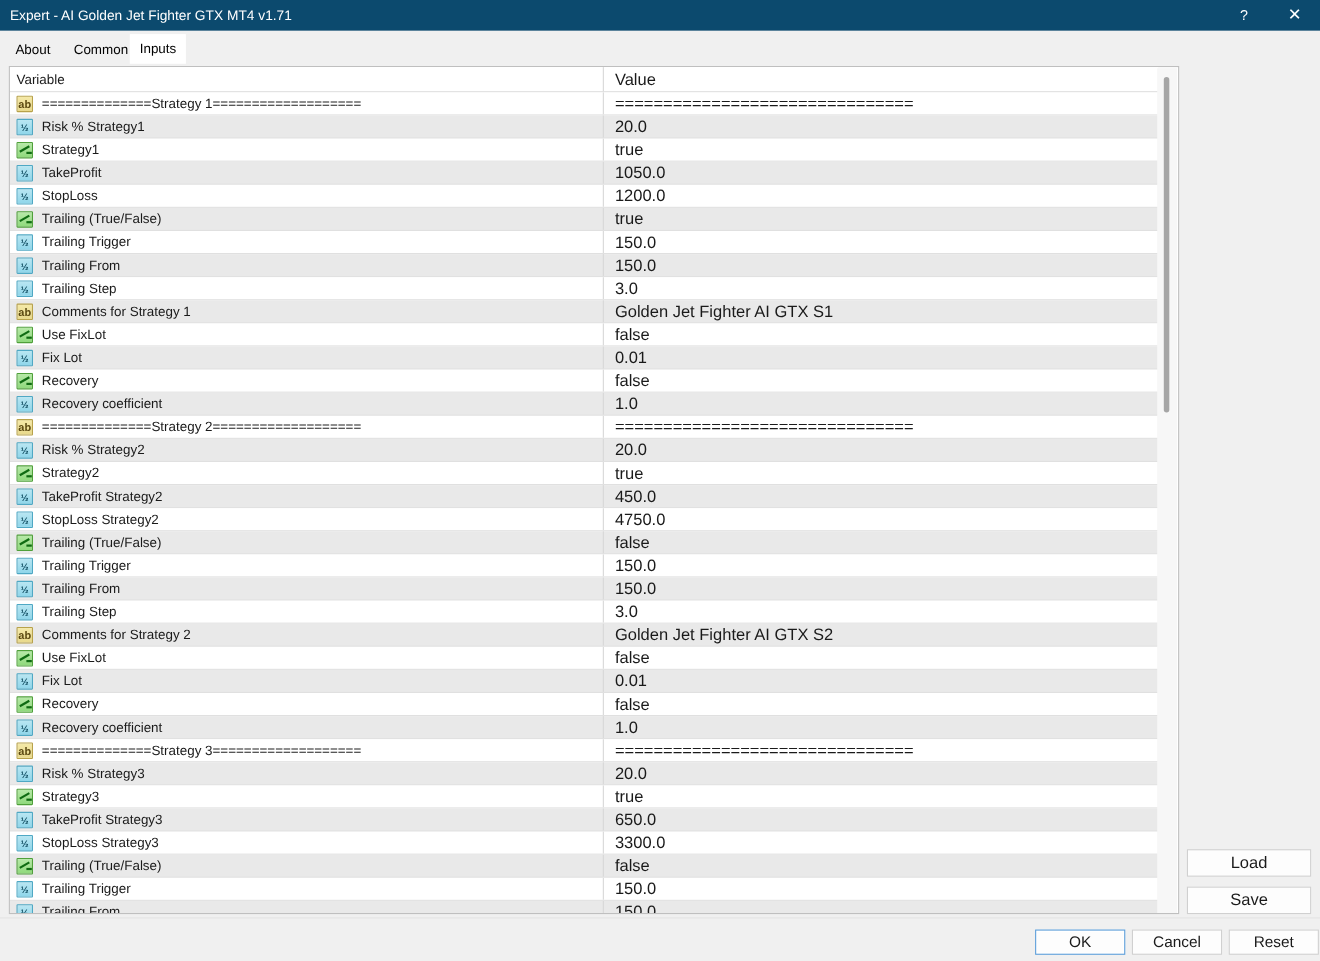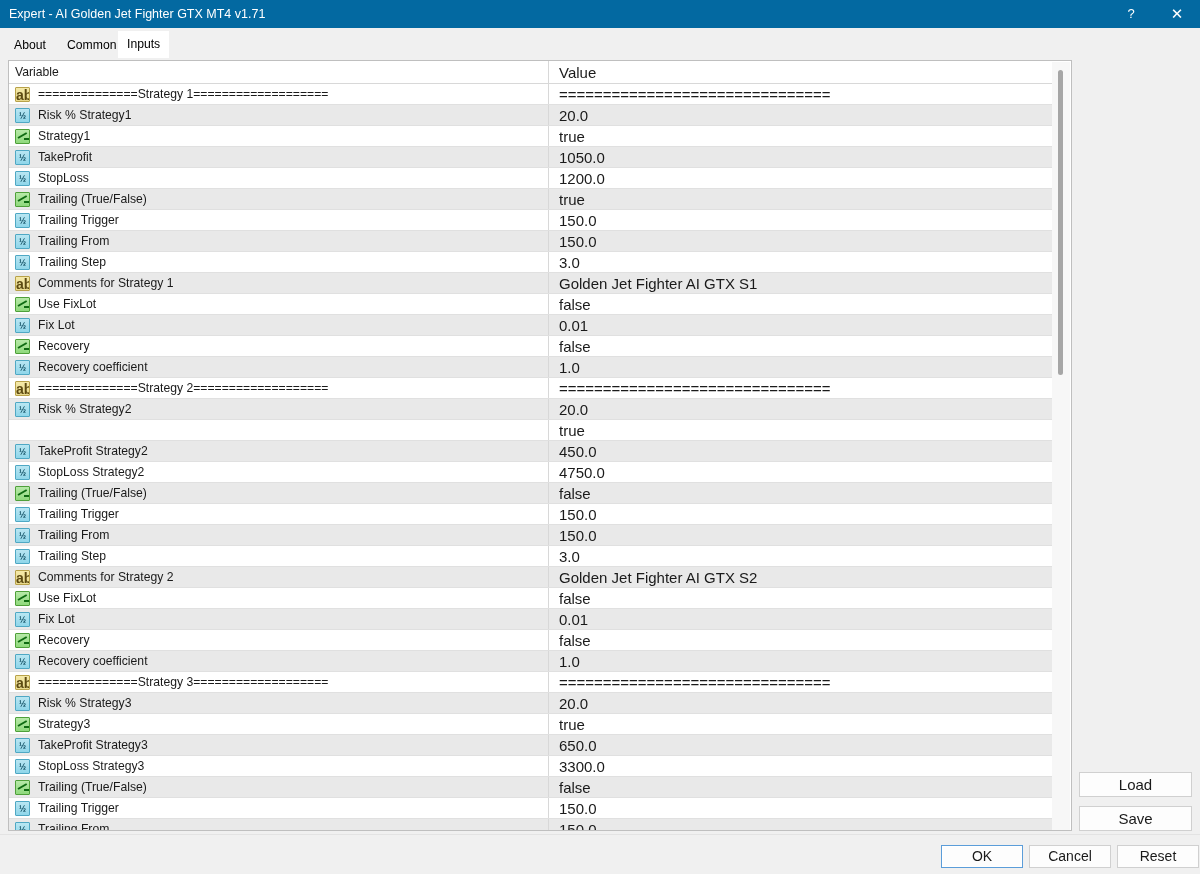--- a/index.html
+++ b/index.html
@@ -9,21 +9,21 @@
     overflow: hidden;
     background: #f0f0f0;
     font-family: "Liberation Sans", sans-serif;
     -webkit-font-smoothing: antialiased;
   }
 
   
   #titlebar {
     position: absolute; left: 0; top: 0;
     width: 1200px; height: 28px;
-    background: #0369a1;
+    background: #0c4a6e;
     color: #ffffff;
   }
   #title-text {
     position: absolute; left: 9px; top: 0;
     line-height: 28px;
     font-size: 12.5px;
     color: #ffffff;
     white-space: nowrap;
   }
   .tb-btn {
@@ -127,21 +127,21 @@
     line-height: 15px;
     text-align: center;
     font-family: "Liberation Sans", sans-serif;
     overflow: hidden;
   }
   .vicon.string {
     background: linear-gradient(#f5e9a8, #e8d98c);
     border: 1px solid #b8a24a;
     color: #5c4a12;
     font-weight: bold;
-    font-size: 14px;
+    font-size: 10px;
   }
   .vicon.number {
     background: linear-gradient(#b9e6f2, #8fd6ea);
     border: 1px solid #4fa8c4;
     color: #0d4a5e;
     font-weight: bold;
     font-size: 8.5px;
   }
   .vicon.bool {
     background: linear-gradient(#b7e9a8, #8fd97c);
@@ -350,20 +350,24 @@
         <div class="cell-val">===============================</div>
       </div>
       <div class="row alt">
         <div class="cell-var">
           <span class="vicon number">½</span>
           <span>Risk % Strategy2</span>
         </div>
         <div class="cell-val">20.0</div>
       </div>
       <div class="row">
+        <div class="cell-var">
+          <span class="vicon bool"></span>
+          <span>Strategy2</span>
+        </div>
         <div class="cell-val">true</div>
       </div>
       <div class="row alt">
         <div class="cell-var">
           <span class="vicon number">½</span>
           <span>TakeProfit Strategy2</span>
         </div>
         <div class="cell-val">450.0</div>
       </div>
       <div class="row">

